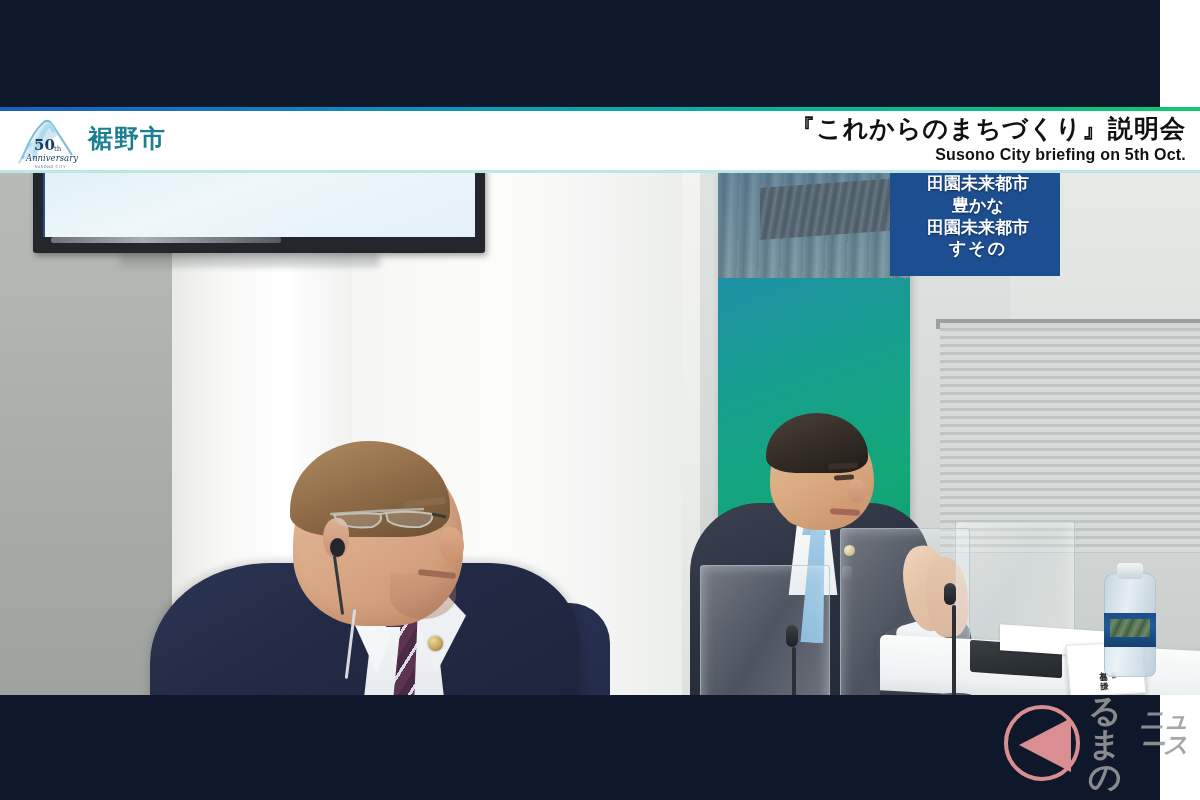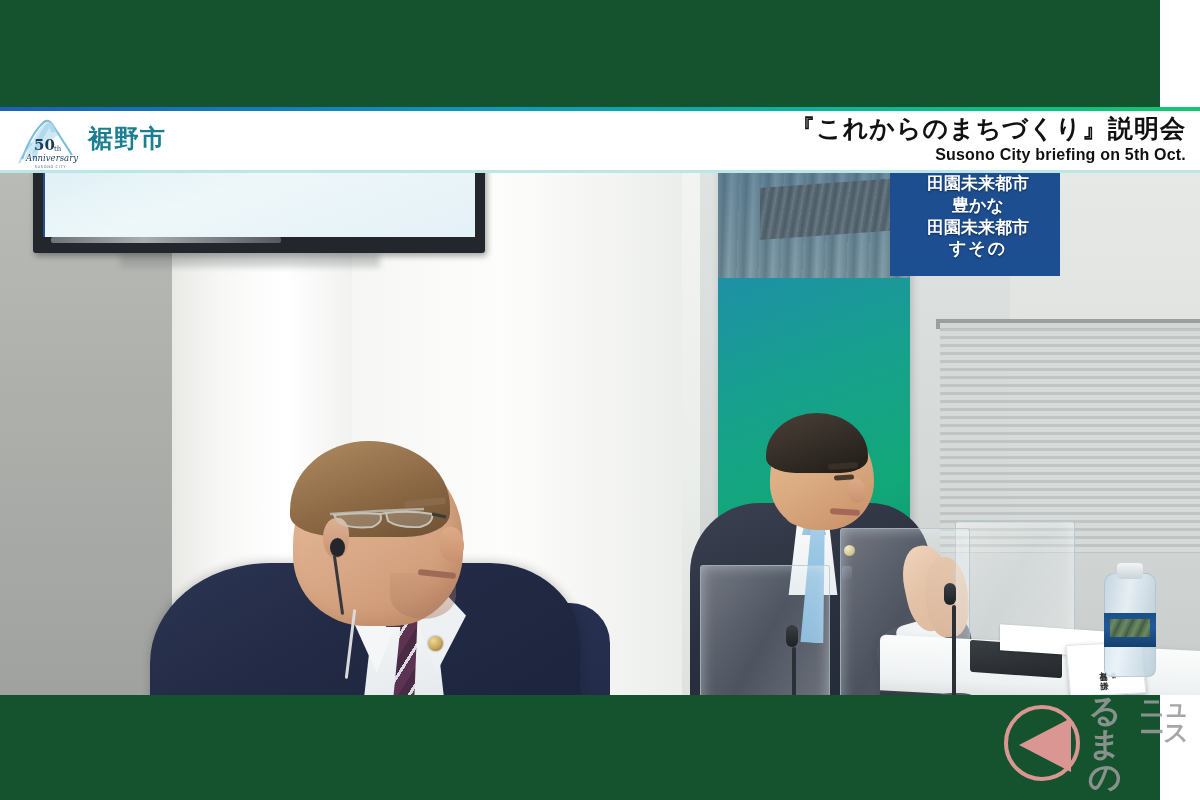--- a/index.html
+++ b/index.html
@@ -3,21 +3,21 @@
 <meta charset="utf-8">
 <style>
   * { box-sizing: border-box; margin: 0; padding: 0; }
   html, body {
     width: 1200px; height: 800px;
     background: #ffffff;
     font-family: "Liberation Sans", "DejaVu Sans", sans-serif;
     overflow: hidden;
   }
 
-  #page { position: relative; width: 1160px; height: 800px; background: #14532d; }
+  #page { position: relative; width: 1160px; height: 800px; background: #0f172a; }
 
   
   .header-bar {
     position: absolute; left: 0; top: 107px; width: 1200px; height: 66px;
     background: #ffffff;
     border-top: 4px solid transparent;
     background-image:
       linear-gradient(#ffffff, #ffffff),
       linear-gradient(90deg, #1d5fb8 0%, #1577bd 18%, #0e9ab8 42%, #0bb59c 68%, #0dc07f 88%, #14c76e 100%);
     background-origin: border-box;
@@ -455,21 +455,22 @@
     clip-path: polygon(100% 0%, 100% 100%, 0% 50%);
   }
   .wm-text { display: flex; line-height: 1; }
   .wm-l1 {
     font-family: "DejaVu Sans", sans-serif;
     font-size: 33px; font-weight: 700; color: #9a9a9a; letter-spacing: -1px;
   }
   .wm-l2 {
     font-family: "DejaVu Sans", sans-serif;
     font-size: 25px; font-weight: 700; color: #9a9a9a; letter-spacing: -1px;
-    margin-top: 1px;
+    margin-top: 13px;
+    font-style: italic;
   }
 </style>
 </head>
 <body>
 
 <div id="page">
 
   <div class="header-bar">
     <div class="header-inner">
 

